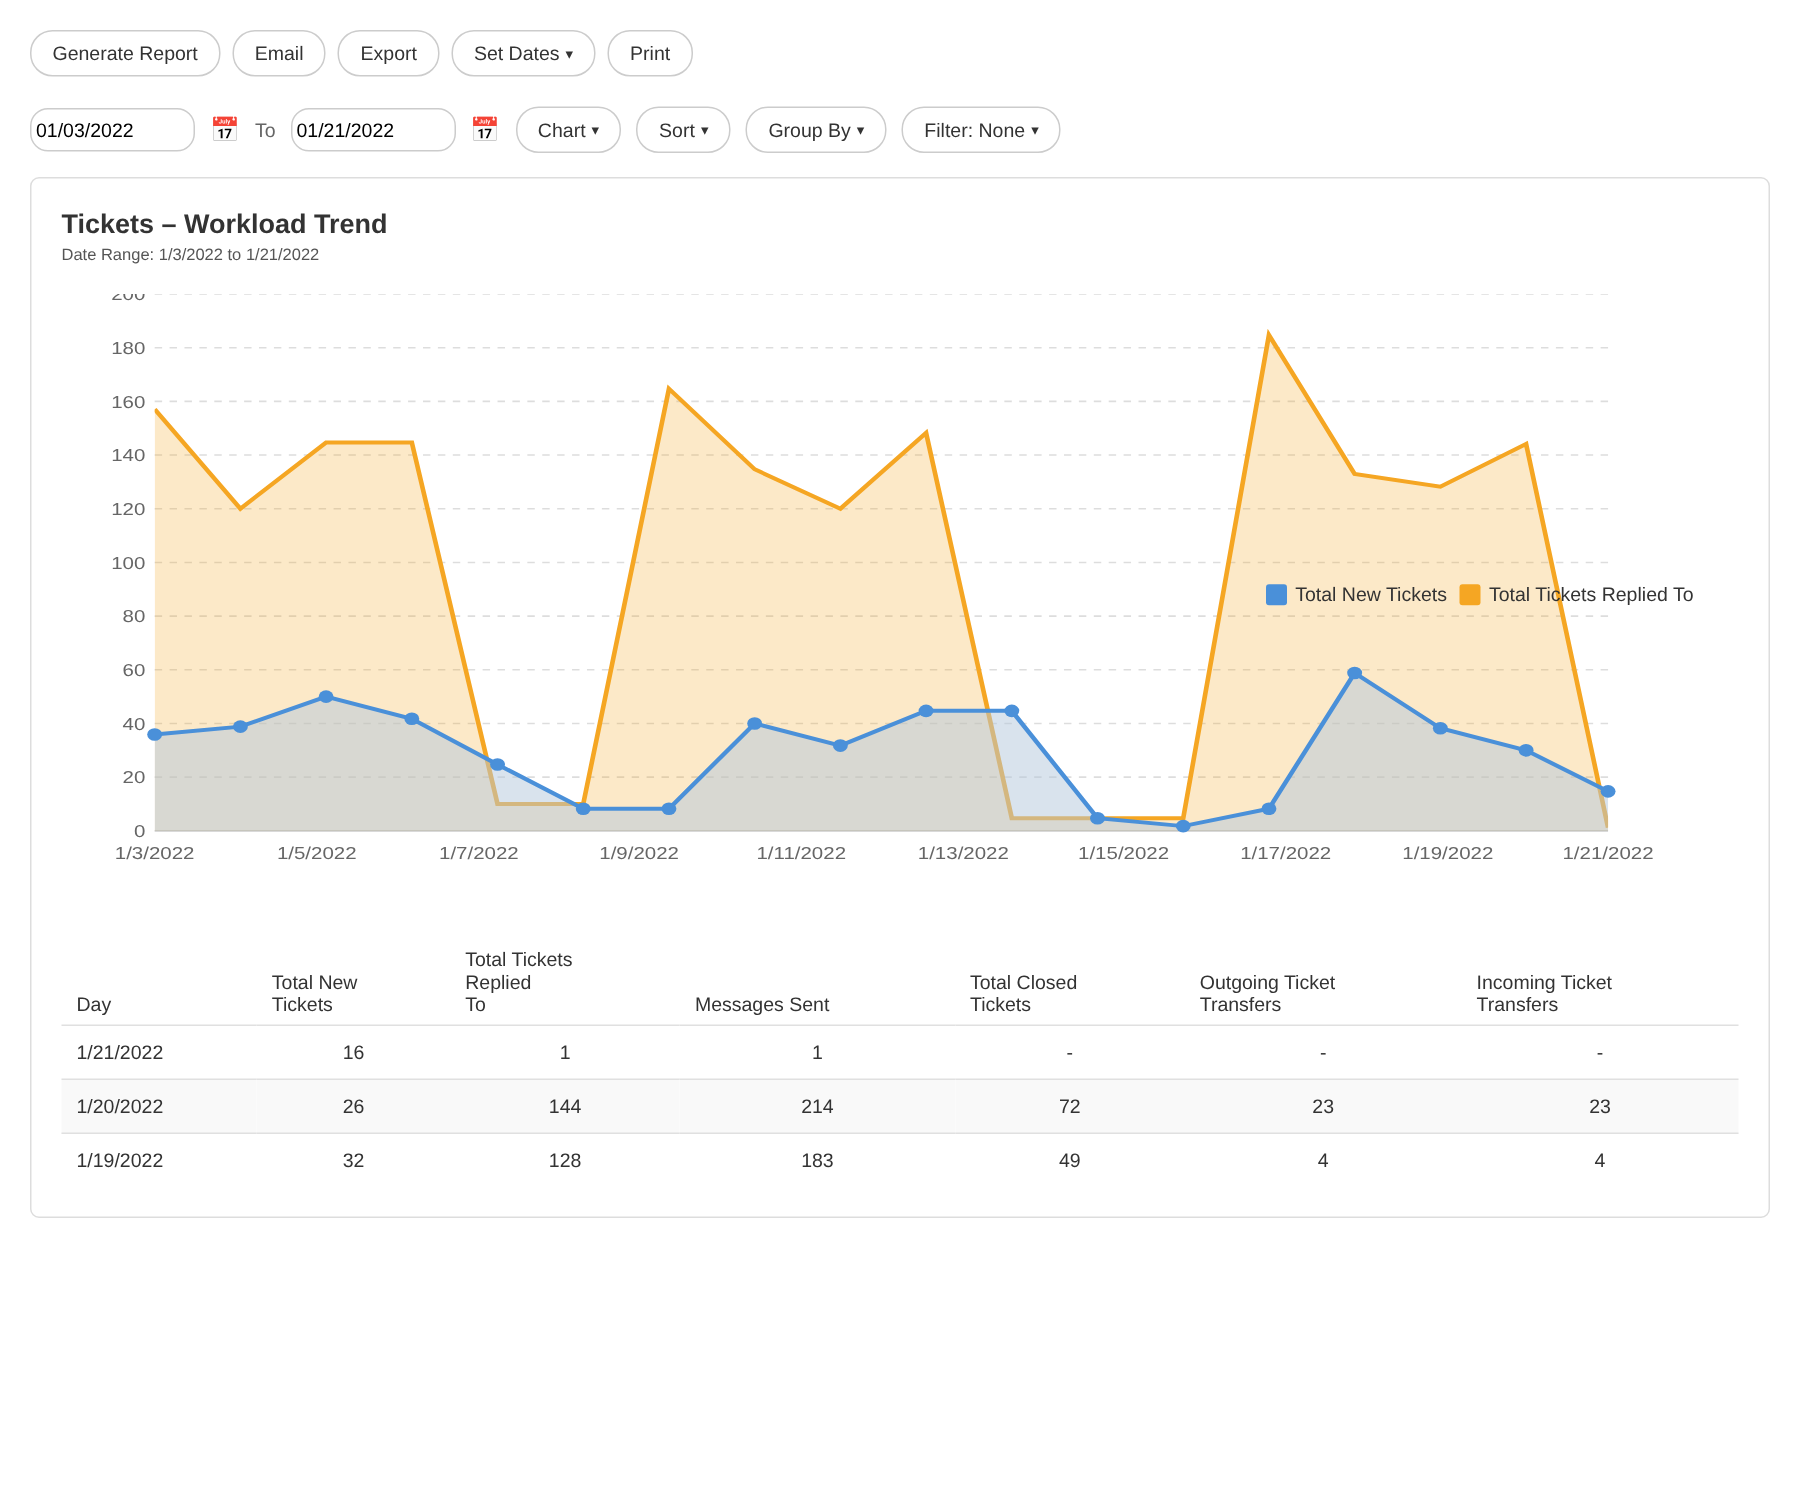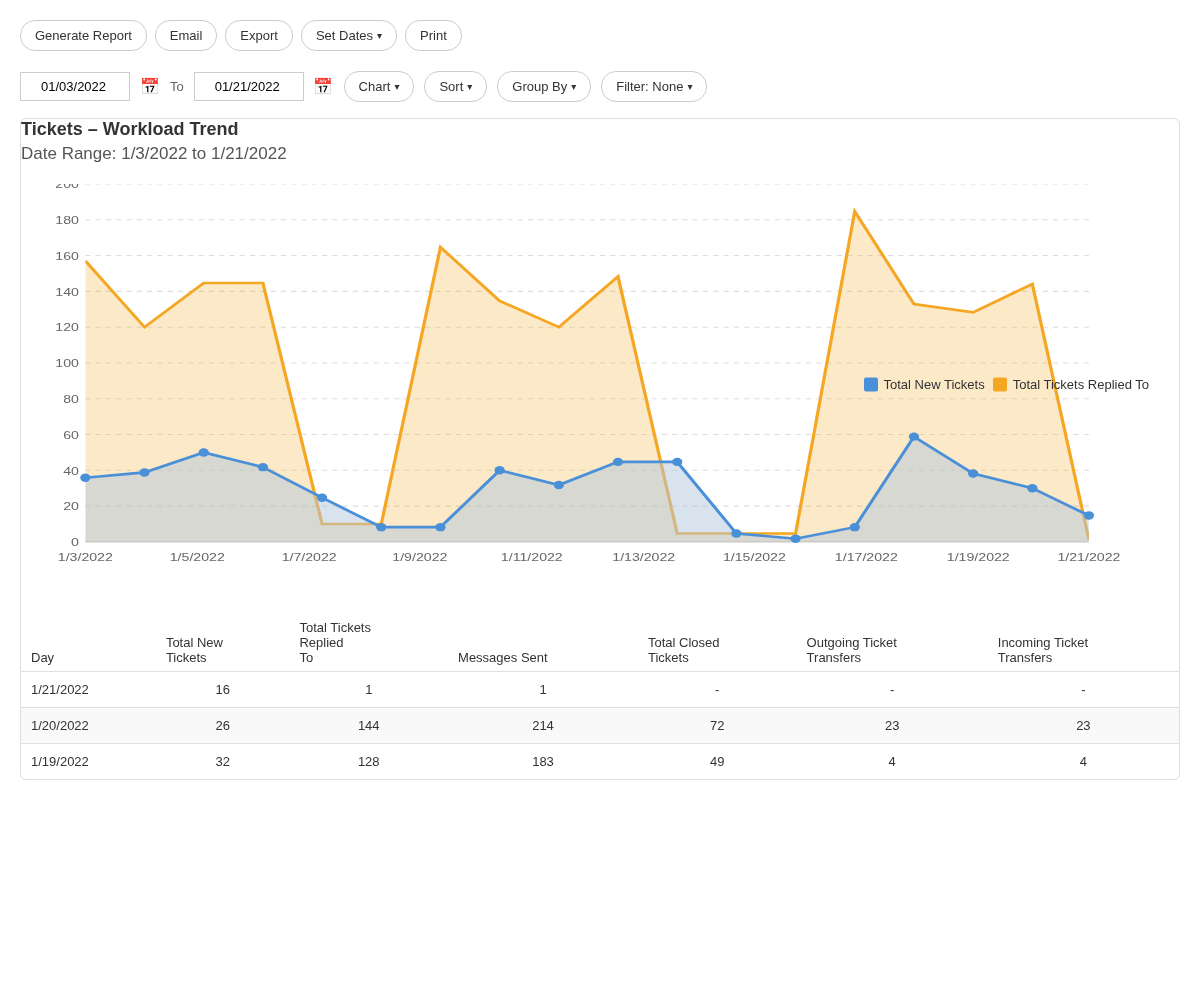--- a/index.html
+++ b/index.html
@@ -27,48 +27,49 @@
 
     .filters-row {
       display: flex;
       align-items: center;
       gap: 10px;
       margin-bottom: 16px;
       flex-wrap: wrap;
     }
 
     .date-input {
-      padding: 6px 20px;
+      padding: 6px 3px;
       border: 1px solid #ccc;
-      border-radius: 0;
+      border-radius: 12px;
       font-size: 13px;
       width: 110px;
     }
 
     .calendar-icon {
       color: #555;
       cursor: pointer;
       font-size: 16px;
     }
 
     .separator { color: #666; font-size: 13px; }
 
     .report-card {
       border: 1px solid #ddd;
       border-radius: 6px;
+      padding: 20px;
     }
 
     .report-title {
       font-size: 18px;
       font-weight: bold;
       margin-bottom: 4px;
     }
 
     .report-subtitle {
-      font-size: 17px;
+      font-size: 11px;
       color: #555;
       margin-bottom: 20px;
     }
 
     .chart-area {
       position: relative;
       width: 100%;
       height: 400px;
       margin-bottom: 30px;
       text-decoration: underline;

